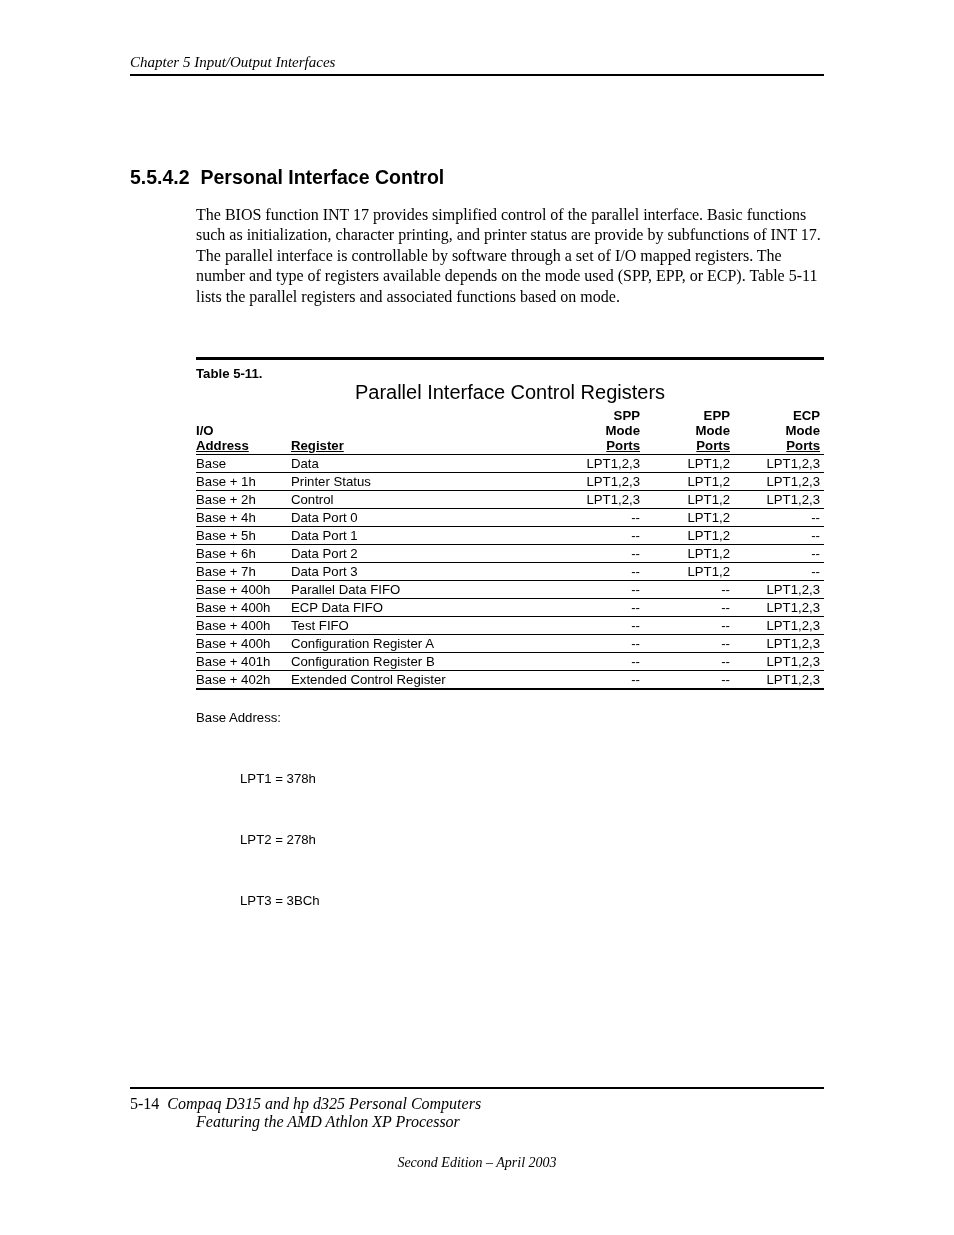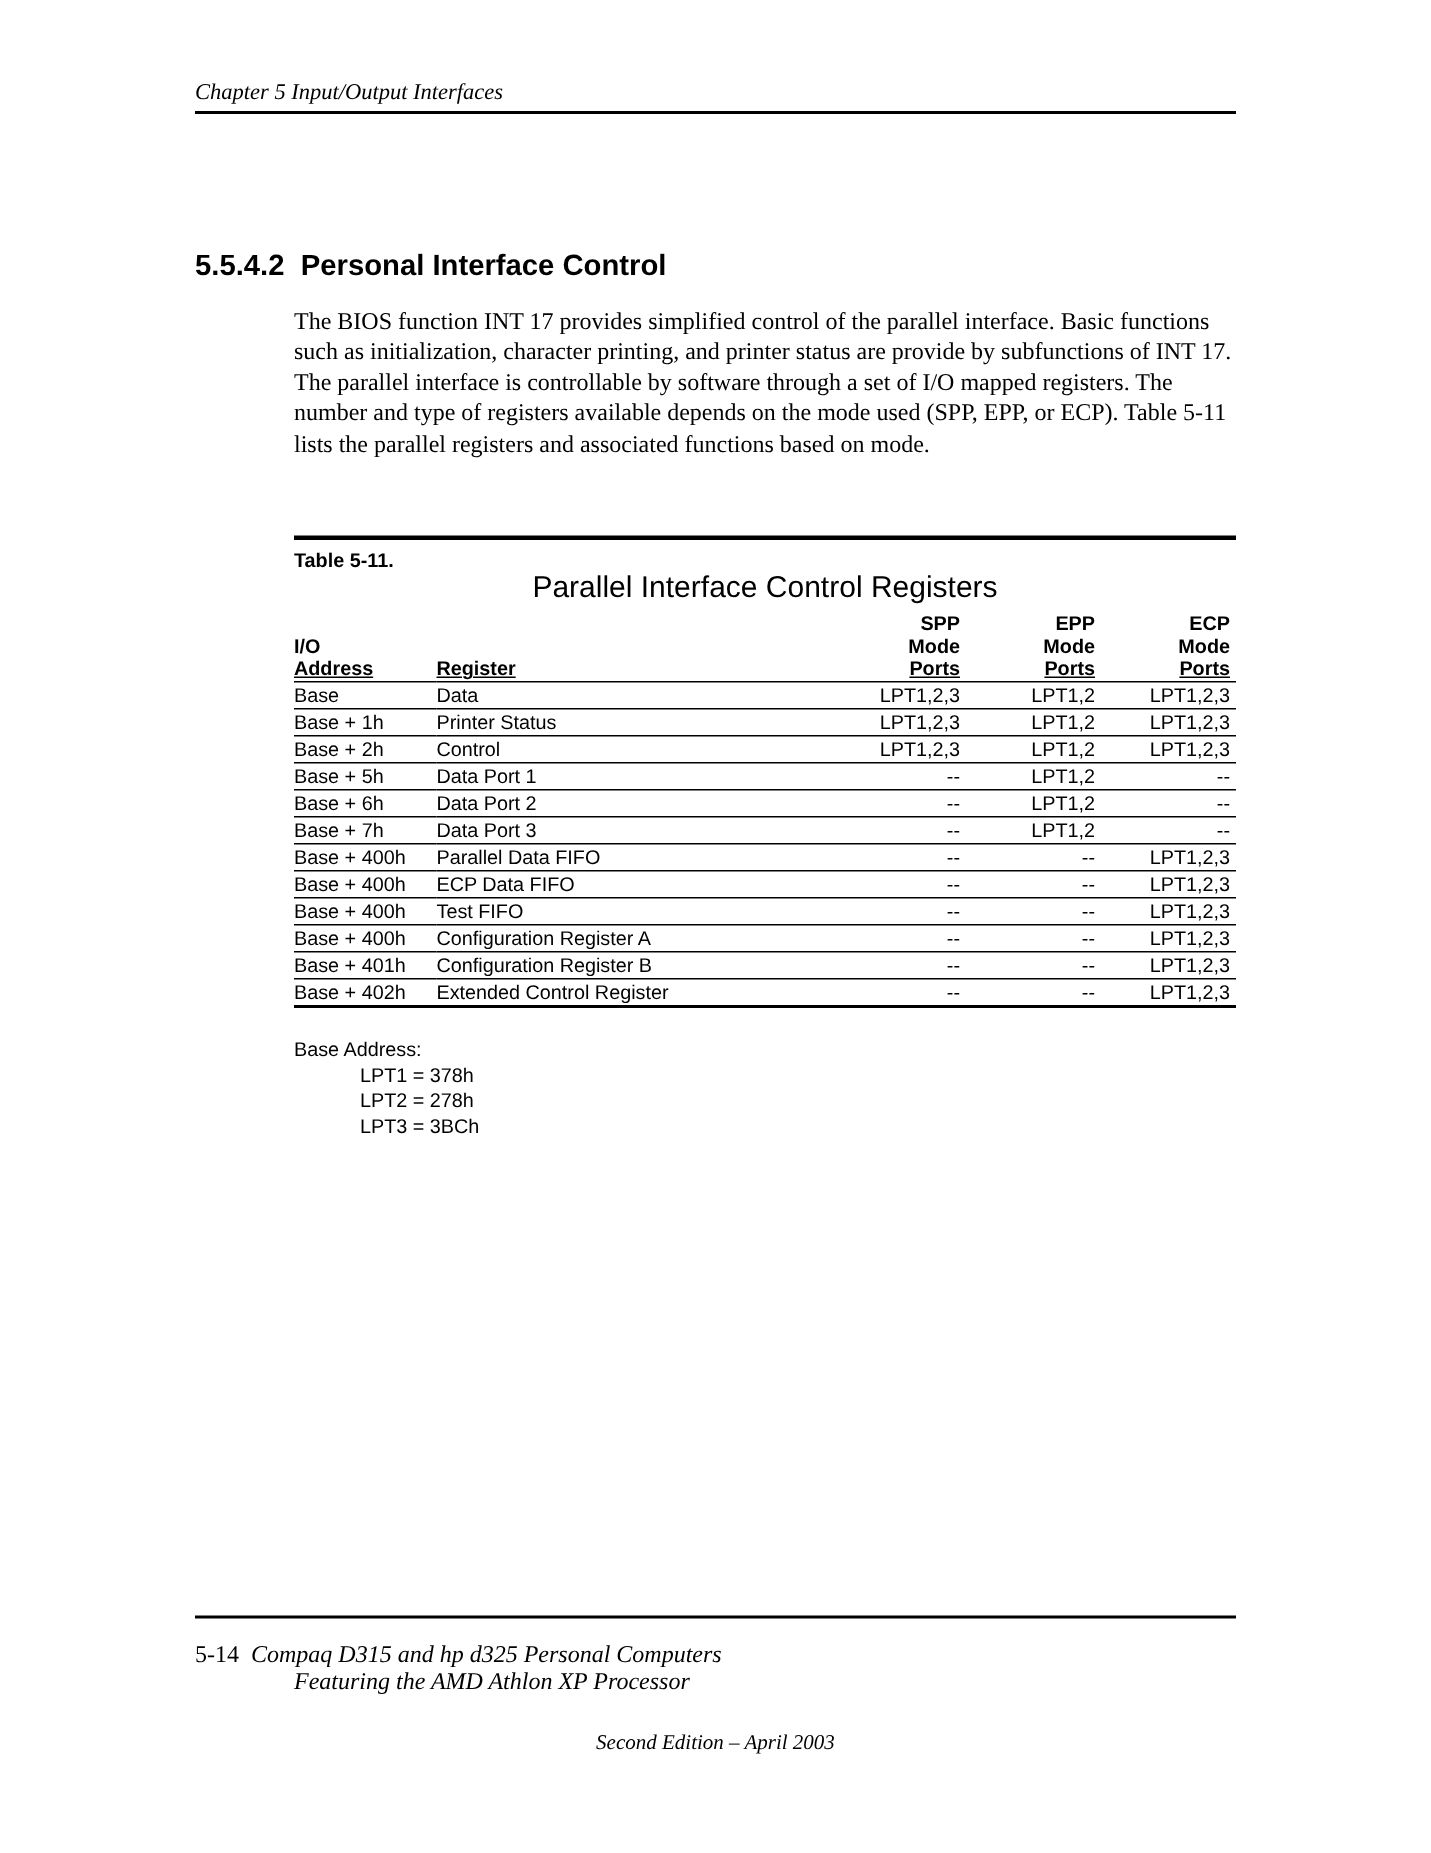--- a/index.html
+++ b/index.html
@@ -77,28 +77,28 @@
   .col-addr { width: 95px; }
   .col-reg  { width: auto; }
   .col-mode { width: 90px; }
   .footnote {
     margin-left: 66px;
     font-family: Arial, Helvetica, sans-serif;
     font-size: 13.2px;
     margin-top: 20px;
     line-height: 1.28;
   }
-  .footnote .indent { padding-left: 44px; display: block; }
+  .footnote .indent { padding-left: 44px; display: block; margin-top: 44px; }
   .footer {
     position: absolute;
     left: 130px;
     right: 130px;
     bottom: 64px;
     border-top: 2.5px solid #000;
-    padding-top: 16px;
+    padding-top: 6px;
   }
   .footer-line1 {
     font-size: 16px;
   }
   .footer-line1 .pn { display:inline; }
   .footer-line1 .title { font-style: italic; }
   .footer-line2 {
     font-style: italic;
     font-size: 16px;
     padding-left: 66px;
@@ -158,20 +158,27 @@
             <td class="center">LPT1,2,3</td>
           </tr>
           <tr>
             <td>Base + 2h</td>
             <td>Control</td>
             <td class="center">LPT1,2,3</td>
             <td class="center">LPT1,2</td>
             <td class="center">LPT1,2,3</td>
           </tr>
           <tr>
+            <td>Base + 4h</td>
+            <td>Data Port 0</td>
+            <td class="center">--</td>
+            <td class="center">LPT1,2</td>
+            <td class="center">--</td>
+          </tr>
+          <tr>
             <td>Base + 5h</td>
             <td>Data Port 1</td>
             <td class="center">--</td>
             <td class="center">LPT1,2</td>
             <td class="center">--</td>
           </tr>
           <tr>
             <td>Base + 6h</td>
             <td>Data Port 2</td>
             <td class="center">--</td>

